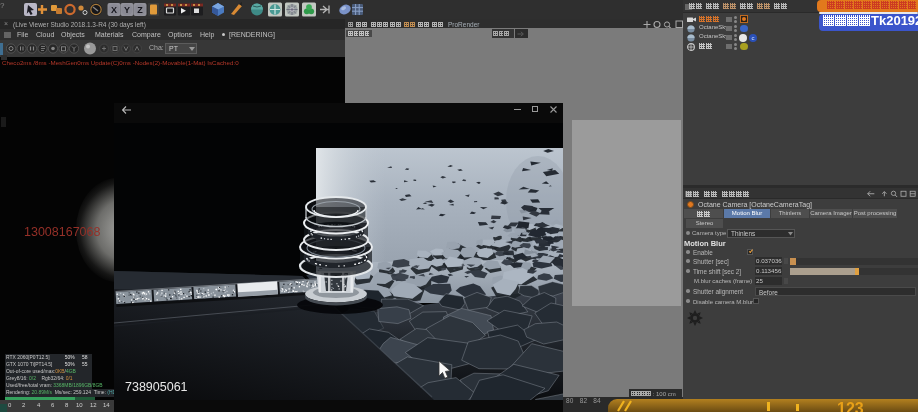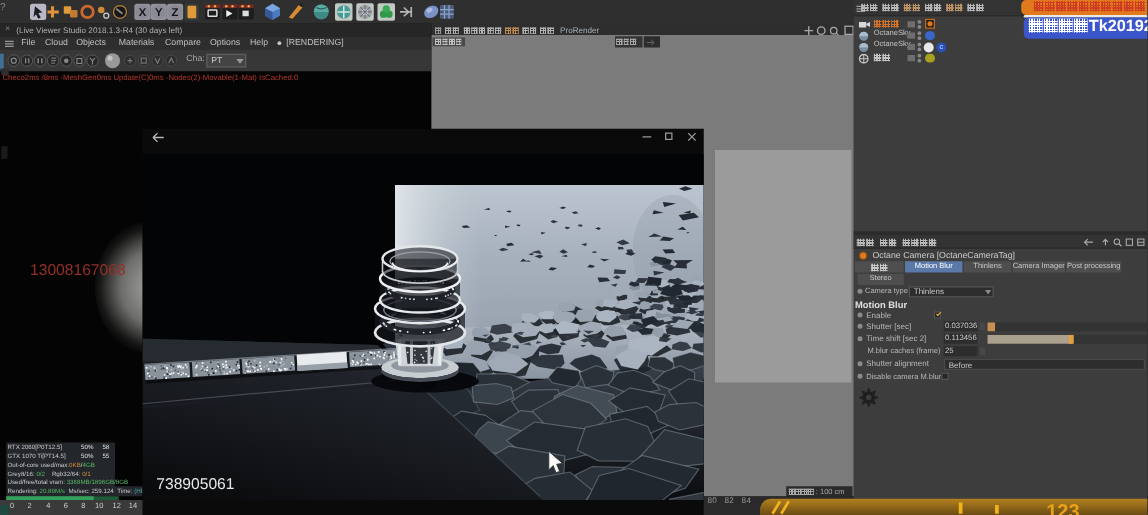--- a/index.html
+++ b/index.html
@@ -268,21 +268,21 @@
     <path d="M124,6.5 l2,4 2,-4" stroke="#777" stroke-width="0.9" fill="none"></path>
     <path d="M135,10.5 l2,-4 2,4" stroke="#777" stroke-width="0.9" fill="none"></path>
   </svg>
 <div class="abs t" style="left:149px;top:44px;font-size:7px;color:#aaa;">Cha:</div>
 <div class="abs t" style="left:165px;top:42.5px;width:32px;height:11px;background:#444;border:1px solid #5c5c5c;color:#ccc;font-size:7px;line-height:10px;padding-left:3px;">PT</div>
 <svg class="abs" style="left:189px;top:46.5px;" width="6" height="5">
     <path d="M0,0 l3,4 3,-4" fill="#999"></path>
   </svg>
 <div class="abs t" style="left:2px;top:59px;font-size:6.2px;color:#b5382a;">Checo2ms /8ms -MeshGen0ms Update(C)0ms -Nodes(2)-Movable(1-Mat) IsCached:0</div>
 <div class="abs" style="left:76px;top:178px;width:82px;height:104px;border-radius:50%;background:radial-gradient(ellipse at 62% 50%, rgba(222,222,218,0.78) 0%, rgba(195,195,190,0.55) 42%, rgba(105,105,102,0.18) 66%, rgba(0,0,0,0) 76%);"></div>
-<div class="abs t" style="left:24px;top:209px;font-size:12.5px;color:#953028;filter:blur(0.25px);">13008167068</div>
+<div class="abs t" style="left:24px;top:225px;font-size:12.5px;color:#953028;filter:blur(0.25px);">13008167068</div>
 <div class="abs" style="left:5px;top:354px;width:87px;height:43px;background:rgba(44,48,52,0.8);"></div>
 <div class="abs" style="left:92px;top:389px;width:24px;height:8px;background:rgba(44,48,52,0.8);"></div>
 <div class="abs t" style="left:6px;top:355px;font-size:9px;transform:scale(0.55);transform-origin:0 0;"><span style="color:#c8c8c8;">RTX 2060[P0T12.5]</span><span style="position:absolute;left:107px;color:#e0e0e0;">50%</span><span style="position:absolute;left:138px;color:#e0e0e0;">58</span></div>
 <div class="abs t" style="left:6px;top:362px;font-size:9px;transform:scale(0.55);transform-origin:0 0;"><span style="color:#c8c8c8;">GTX 1070 Ti[PT14.5]</span><span style="position:absolute;left:107px;color:#e0e0e0;">50%</span><span style="position:absolute;left:138px;color:#e0e0e0;">55</span></div>
 <div class="abs t" style="left:6px;top:369px;font-size:9px;transform:scale(0.55);transform-origin:0 0;"><span style="color:#c8c8c8;">Out-of-core used/max:</span><span style="color:#d09040;">0KB</span><span style="color:#c8c8c8;">/</span><span style="color:#58b868;">4GB</span></div>
 <div class="abs t" style="left:6px;top:376px;font-size:9px;transform:scale(0.55);transform-origin:0 0;"><span style="color:#c8c8c8;">Grey8/16: </span><span style="color:#58b868;">0/2</span><span style="color:#c8c8c8;">&nbsp;&nbsp;&nbsp;&nbsp;Rgb32/64: </span><span style="color:#d09040;">0/1</span></div>
 <div class="abs t" style="left:6px;top:383px;font-size:9px;transform:scale(0.55);transform-origin:0 0;"><span style="color:#c8c8c8;">Used/free/total vram: </span><span style="color:#58b868;">3368MB/1896GB/8GB</span></div>
 <div class="abs t" style="left:6px;top:390px;font-size:9px;transform:scale(0.55);transform-origin:0 0;"><span style="color:#c8c8c8;">Rendering: </span><span style="color:#58b868;">20.89M/s</span><span style="color:#c8c8c8;">&nbsp;&nbsp;Ms/sec: 259.124&nbsp;&nbsp;Time: </span><span style="color:#50a8a8;">(HD): 0</span></div>
 <div class="abs" style="left:5px;top:397px;width:90px;height:2.5px;background:#1f5a38;"></div>
 <div class="abs" style="left:5px;top:397px;width:70px;height:2.5px;background:#35a05c;"></div>

